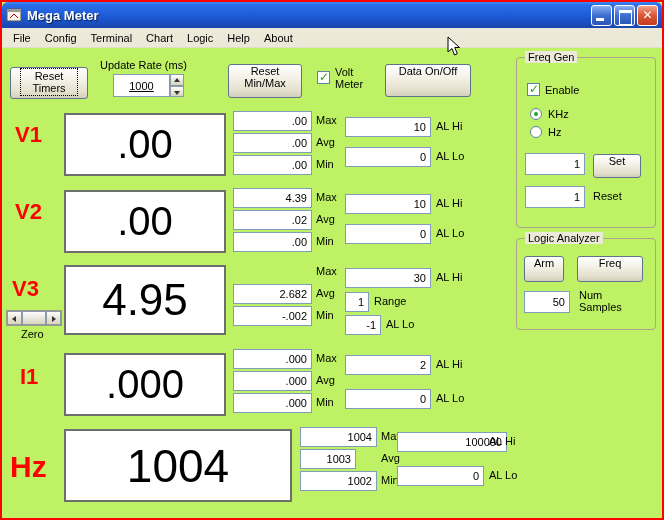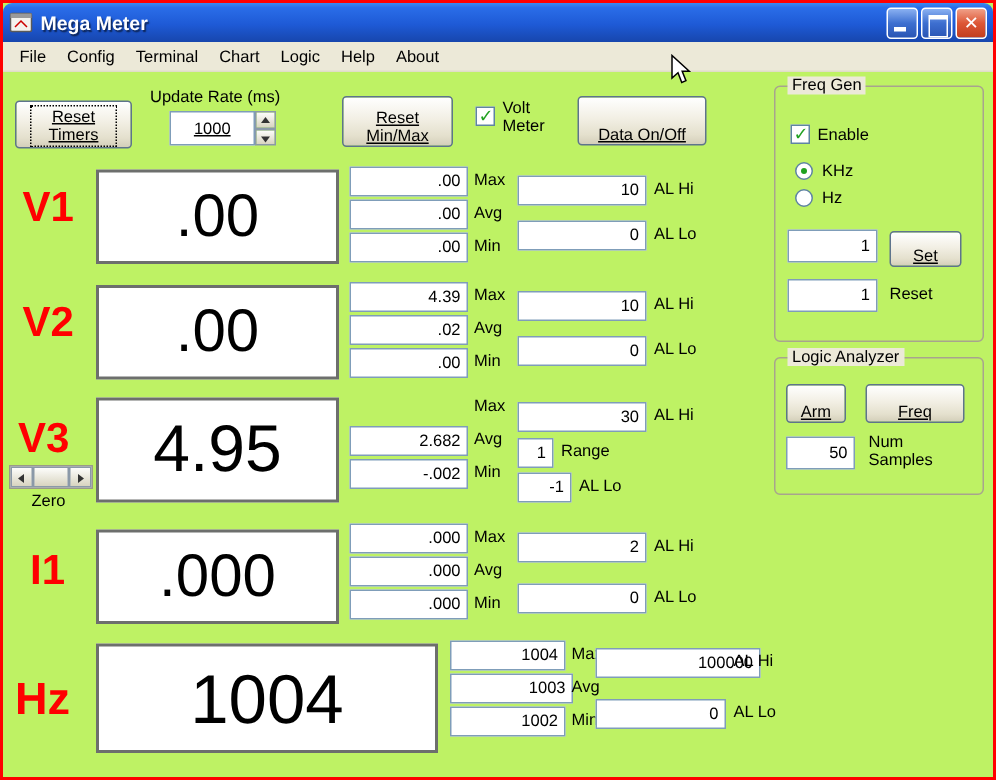--- a/index.html
+++ b/index.html
@@ -24,33 +24,33 @@
   .app-icon { width:16px; height:16px; display:inline-block; }
 
   
   .menubar { position:absolute; left:2px; top:28px; right:2px; height:20px; background:#ece9d8;
     display:flex; align-items:center; padding-left:4px; border-bottom:1px solid #e0ddc8; }
   .menu-item { font-size:11px; color:#000; padding:2px 7px; cursor:default; }
 
   
   .btn { position:absolute; background:linear-gradient(180deg,#ffffff 0%,#f2efe4 45%,#e4e0cd 80%,#d4cfba 100%);
     border:1px solid #5e748c; border-radius:3px; font-size:11px; color:#000;
-    display:flex; align-items:flex-end; justify-content:center; text-align:center; line-height:12px; cursor:default;text-decoration:underline; }
+    display:flex; align-items:flex-start; justify-content:center; text-align:center; line-height:12px; cursor:default; }
   .btn .focus-rect { border:1px dotted #000; padding:1px 4px; }
 
   
   .field { position:absolute; background:#ffffff; border:1px solid #7f9db9; font-size:11px;
     display:flex; align-items:center; justify-content:flex-end; padding:0 4px; overflow:hidden; }
   .field.center { justify-content:center;text-decoration:underline; }
   .display { position:absolute; background:#ffffff; border:2px solid #6d6f6d; display:flex;
     align-items:center; justify-content:center; color:#000; font-weight:normal; }
 
   .lbl { position:absolute; font-size:11px; color:#000; white-space:nowrap; }
   .lbl.wrap { white-space:normal; line-height:12px; }
-  .meter-name { position:absolute; color:#ff0000; font-weight:bold; font-size:28px; }
+  .meter-name { position:absolute; color:#ff0000; font-weight:bold; font-size:22px; }
 
   
   .group { position:absolute; border:1px solid #a8a48e; border-radius:4px; }
   .group-title { position:absolute; top:-7px; left:8px; background:#ece9d8; padding:0 3px; font-size:11px; white-space:nowrap; }
 
   
   .checkbox { position:absolute; width:13px; height:13px; background:#fff; border:1px solid #5f84a2; }
   .checkbox.checked::after { content:"\2713"; position:absolute; left:1px; top:-2px; color:#21a121; font-size:12px; font-weight:bold; }
   .radio { position:absolute; width:12px; height:12px; background:#fff; border:1px solid #5f84a2; border-radius:50%; }
   .radio.selected::after { content:""; position:absolute; left:3px; top:3px; width:4px; height:4px; border-radius:50%; background:#1fa11f; }
@@ -207,21 +207,21 @@
   <span class="lbl" style="left:316px; top:396px;">Min</span>
   <div class="field" style="left:345px; top:355px; width:86px; height:20px;">2</div>
   <span class="lbl" style="left:436px; top:358px;">AL Hi</span>
   <div class="field" style="left:345px; top:389px; width:86px; height:20px;">0</div>
   <span class="lbl" style="left:436px; top:392px;">AL Lo</span>
 
   <span class="meter-name" style="left:10px; top:450px; font-size:30px;">Hz</span>
   <div class="display" style="left:64px; top:429px; width:228px; height:73px; font-size:46px;">1004</div>
   <div class="field" style="left:300px; top:427px; width:77px; height:20px;">1004</div>
   <span class="lbl" style="left:381px; top:430px;">Max</span>
-  <div class="field" style="left:300px; top:449px; width:82px; height:20px;">1003</div>
+  <div class="field" style="left:300px; top:449px; width:56px; height:20px;">1003</div>
   <span class="lbl" style="left:381px; top:452px;">Avg</span>
   <div class="field" style="left:300px; top:471px; width:77px; height:20px;">1002</div>
   <span class="lbl" style="left:381px; top:474px;">Min</span>
   <div class="field" style="left:397px; top:432px; width:110px; height:20px;">100000</div>
   <span class="lbl" style="left:489px; top:435px;">AL Hi</span>
   <div class="field" style="left:397px; top:466px; width:87px; height:20px;">0</div>
   <span class="lbl" style="left:489px; top:469px;">AL Lo</span>
 
   <svg class="cursor" style="left:447px; top:36px;" width="14" height="22" viewBox="0 0 14 22">
     <path d="M1,1 L1,16 L5,12.5 L7.5,19 L10.3,17.8 L7.8,11.5 L12.5,11.5 Z" fill="#ffffff" stroke="#000000" stroke-width="1"></path>

